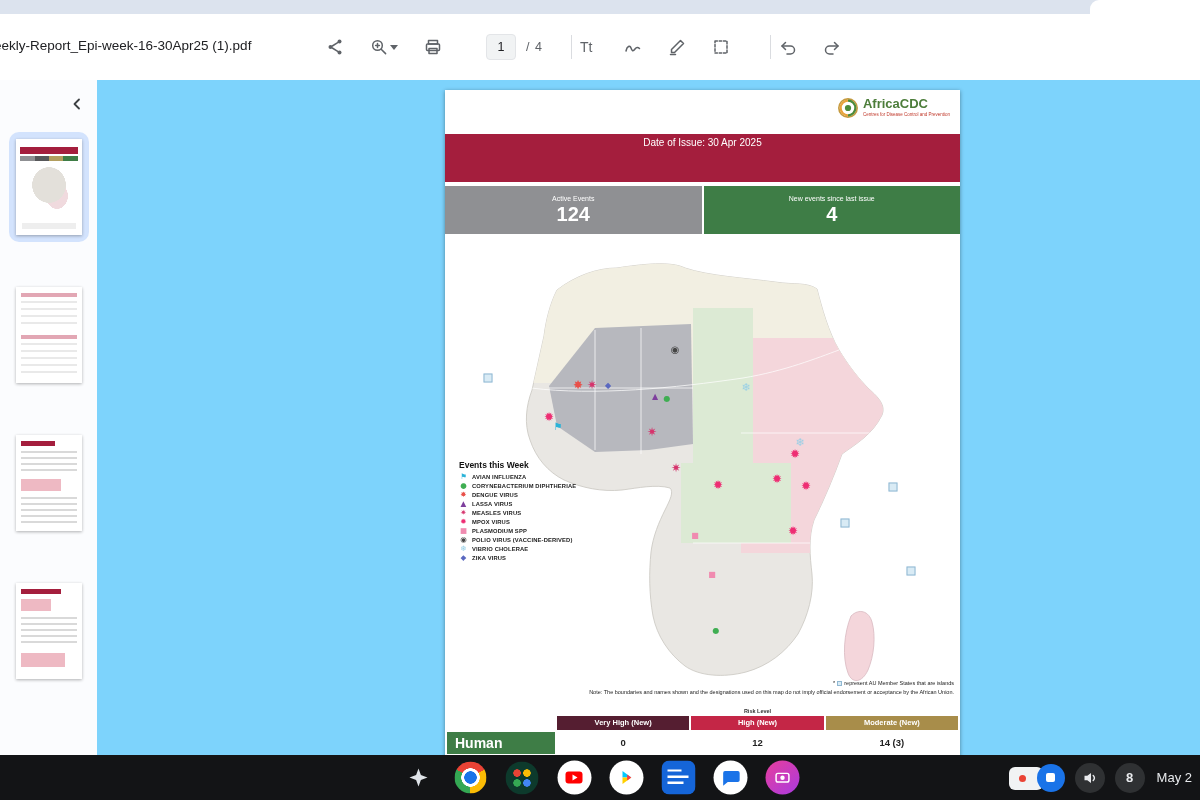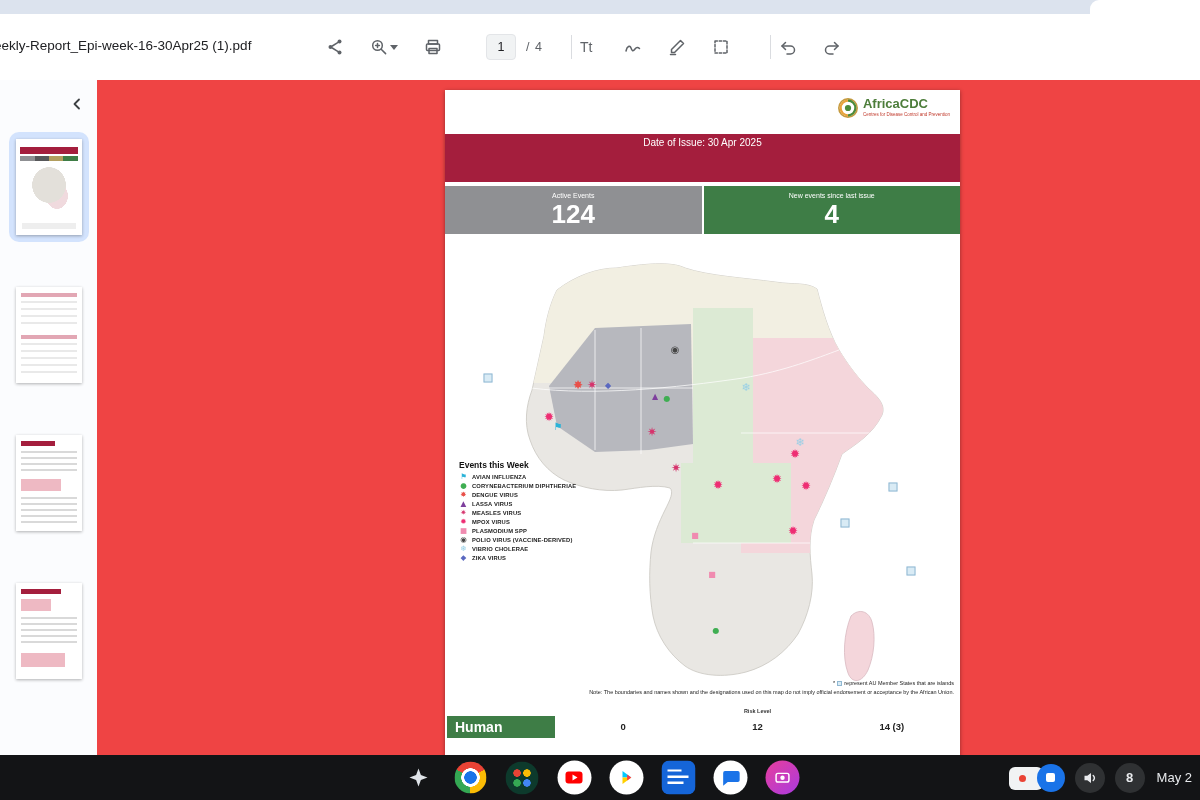--- a/index.html
+++ b/index.html
@@ -22,21 +22,21 @@
   .tbtn.wide{width:46px}
   .caret{width:0;height:0;border-left:4px solid transparent;border-right:4px solid transparent;border-top:5px solid #5f6368;margin-left:2px}
   .page-box{margin-left:18px;min-width:30px;height:26px;padding:0 7px;background:#f1f3f4;border:1px solid #e3e5e8;border-radius:4px;display:flex;align-items:center;justify-content:center;font-size:12.5px;color:#202124}
   .page-total{margin-left:2px;font-size:12.5px;color:#5f6368;letter-spacing:1px}
   .tdiv{width:1px;height:24px;background:#dadce0}
   .tdiv.m1{margin-left:20px}
   .tdiv.m2{margin-left:14px}
   .tt{font-size:14px;color:#5f6368}
 
   
-  .viewer{position:absolute;top:80px;left:0;right:0;bottom:45px;background:#ef4444;display:flex;overflow:hidden}
+  .viewer{position:absolute;top:80px;left:0;right:0;bottom:45px;background:#7dd3fc;display:flex;overflow:hidden}
   .rail{position:relative;width:97px;background:#fbfcfe;flex:none}
   .collapse-btn{position:absolute;top:10px;right:6px;width:28px;height:28px;border-radius:50%;display:flex;align-items:center;justify-content:center}
   .collapse-btn svg{stroke:#3c4043;fill:none;stroke-width:1.8;stroke-linecap:round;stroke-linejoin:round}
   .thumb-list{display:flex;flex-direction:column;align-items:center;gap:38px;margin-top:52px}
   .thumb-wrap{padding:7px;border-radius:10px}
   .thumb-wrap.selected{background:#d3e3fd}
   .thumb{position:relative;width:66px;height:96px;background:#fff;box-shadow:0 1px 3px rgba(0,0,0,.3)}
   .sk{position:absolute;inset:0;background-repeat:no-repeat}
   .sk-report{background-image:
     linear-gradient(#a41e3d,#a41e3d),
@@ -75,21 +75,21 @@
   
   .logo{position:absolute;top:7px;right:10px;display:flex;align-items:flex-start;gap:4px}
   .logo-name{font-size:13px;font-weight:bold;color:#4c7d3a;line-height:1}
   .logo-tag{font-size:4.5px;color:#c0392b;margin-top:2px}
   .banner{position:absolute;top:44px;left:0;right:0;height:48px;background:#a41e3d;color:#fff;text-align:center}
   .banner-title{font-size:16.5px;font-weight:bold;padding-top:7px;letter-spacing:.2px;text-shadow:1px 1px 2px rgba(0,0,0,.45)}
   .banner-date{font-size:10px;margin-top:3px}
   .stats-row{position:absolute;top:96px;left:0;right:0;height:48px;display:flex;gap:2px}
   .stat-box{flex:1;color:#fff;display:flex;flex-direction:column;align-items:center;justify-content:center;text-align:center}
   .stat-label{font-size:7px;line-height:1.15;max-width:92px}
-  .stat-value{font-size:26px;font-weight:bold;line-height:1.05;margin-top:1px}
+  .stat-value{font-size:20px;font-weight:bold;line-height:1.05;margin-top:1px}
 
   .map-zone{position:absolute;top:148px;left:0;right:0;height:462px}
   .map-zone svg.africa{position:absolute;inset:0;width:100%;height:100%}
   .map-markers{position:absolute;inset:0}
   .mk{position:absolute;transform:translate(-50%,-50%);font-family:"DejaVu Sans",sans-serif;line-height:1}
   .mk-island{width:9px;height:9px;background:#d9ebf5;border:1px solid #90b8d2}
   .mk-mpox,.mk-measles,.mk-dengue{font-size:12px}
   .mk-cholera{font-size:11px}
   .mk-avian,.mk-polio{font-size:10px}
   .mk-coryne,.mk-lassa,.mk-zika,.mk-plasmodium{font-size:8px}
@@ -372,20 +372,26 @@
             <span>*</span>
             <span class="isq"></span>
             <span>represent AU Member States that are islands</span>
           </div>
           <div class="note-boundaries">Note: The boundaries and names shown and the designations used on this map do not imply official endorsement or acceptance by the African Union.</div>
         </div>
 
         <div class="risk-table">
           <div class="risk-caption">Risk Level</div>
           <div class="risk-row">
+            <div class="risk-spacer"></div>
+          <div class="risk-h" style="background: rgb(85, 30, 49);">Very High (New)</div>
+              <div class="risk-h" style="background: rgb(196, 38, 70);">High (New)</div>
+              <div class="risk-h" style="background: rgb(168, 141, 74);">Moderate (New)</div>
+            </div>
+          <div class="risk-row">
             <div class="risk-label" style="background: rgb(62, 125, 70);">Human</div>
           <div class="risk-v">0</div>
               <div class="risk-v">12</div>
               <div class="risk-v">14 (3)</div>
             </div>
         </div>
 
       </div>
     </div>
   </div>

